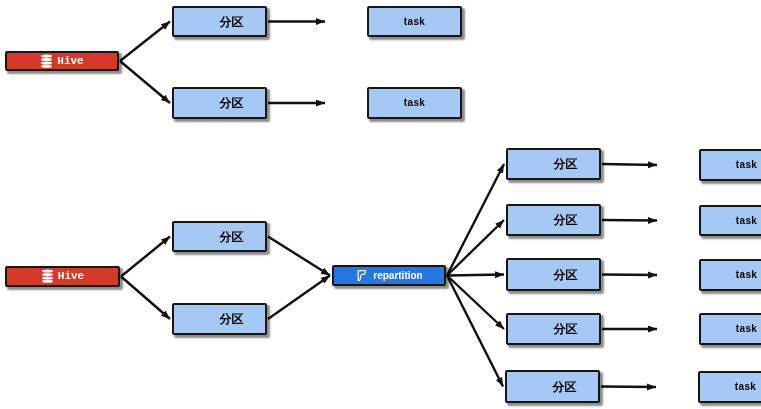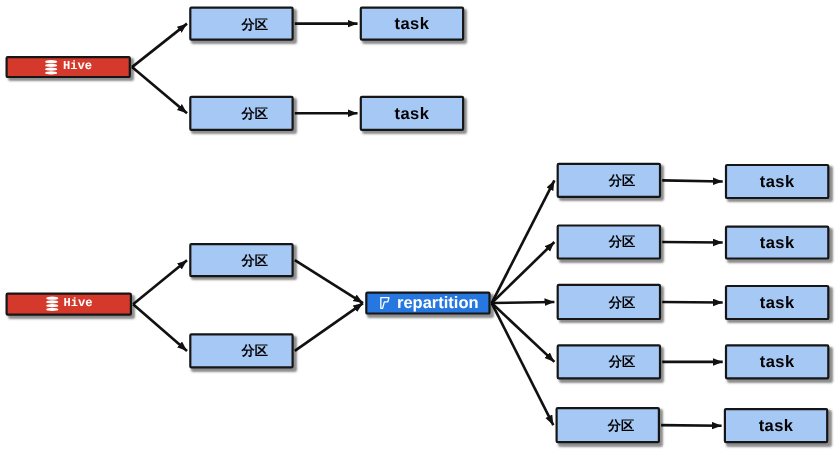--- a/index.html
+++ b/index.html
@@ -35,34 +35,35 @@
     font-weight: bold;
     color: #000000;
   }
   .node.partition {
     background: var(--partition-blue, #a6c8f5);
     font-size: 12px;
     padding-left: 24px;
   }
   .node.task {
     background: var(--partition-blue, #a6c8f5);
-    font-size: 15px;
+    font-size: 10px;
     letter-spacing: 0.4px;
+    margin-left: 40px;
   }
   .node.hive {
     background: var(--hive-red, #d5392b);
     color: #ffffff;
     font-size: 11px;
     gap: 4px;
     font-family: Liberation Mono, monospace;
   }
   .node.repartition {
     background: var(--repartition-blue, #2677e0);
     color: #ffffff;
-    font-size: 15px;
+    font-size: 10px;
     gap: 5px;
   }
   .icon {
     display: inline-flex;
     align-items: center;
     justify-content: center;
     line-height: 0;
   }
   .label {
     line-height: 1;

